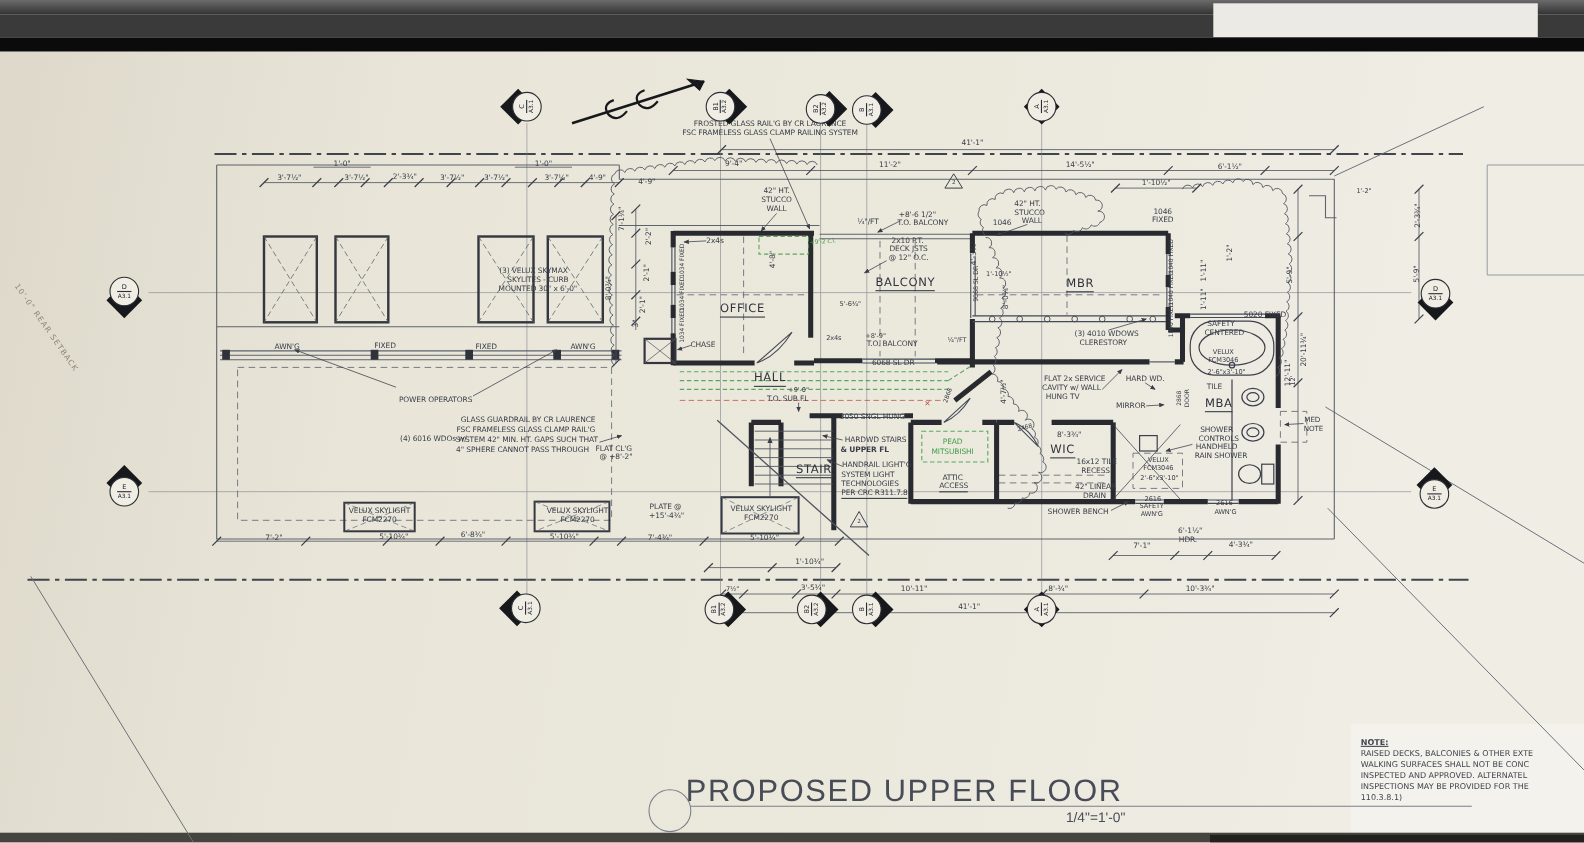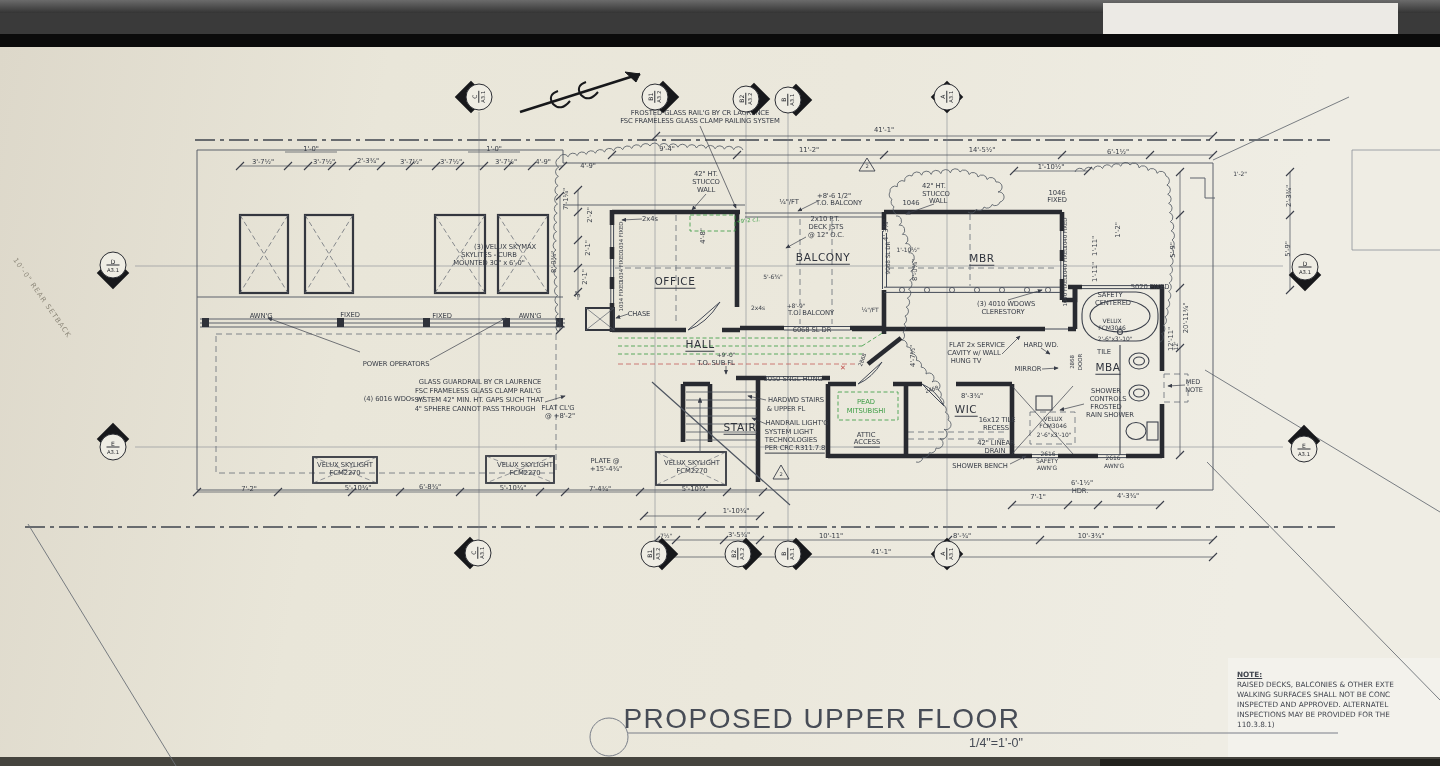--- a/index.html
+++ b/index.html
@@ -380,21 +380,21 @@
       <span class="lbl" style="left: 934px; top: 186px; transform: translate(-50%, -50%);">42" HT.</span>
       <span class="lbl" style="left: 936px; top: 194px; transform: translate(-50%, -50%);">STUCCO</span>
       <span class="lbl" style="left: 938px; top: 201px; transform: translate(-50%, -50%);">WALL</span>
       <span class="lbl" style="left: 911px; top: 203px; transform: translate(-50%, -50%);">1046</span>
       <span class="lbl" style="left: 867px; top: 167px; font-size: 5.2px; transform: translate(-50%, -50%);">2</span>
       <span class="lbl" style="left: 781px; top: 475px; font-size: 5.2px; transform: translate(-50%, -50%);">2</span>
       <span class="lbl" style="left: 1057px; top: 193px; transform: translate(-50%, -50%);">1046</span>
       <span class="lbl" style="left: 1057px; top: 200px; transform: translate(-50%, -50%);">FIXED</span>
       <span class="lbl" style="left: 1289px; top: 196px; transform: translate(-50%, -50%) rotate(-90deg);">2'-3¾"</span>
       <span class="lbl" style="left: 1288px; top: 249px; transform: translate(-50%, -50%) rotate(-90deg);">5'-9"</span>
-      <span class="lbl" style="left: 489px; top: 247px; transform: translate(-50%, -50%); padding-left: 32px;">(3) VELUX SKYMAX</span>
+      <span class="lbl" style="left: 469px; top: 247px; transform: translate(-50%, -50%); padding-left: 32px;">(3) VELUX SKYMAX</span>
       <span class="lbl" style="left: 489px; top: 255px; transform: translate(-50%, -50%);">SKYLITES - CURB</span>
       <span class="lbl" style="left: 489px; top: 263px; transform: translate(-50%, -50%);">MOUNTED 30" x 6'-0"</span>
       <span class="lbl" style="left: 566px; top: 199px; transform: translate(-50%, -50%) rotate(-90deg);">7'-1¼"</span>
       <span class="lbl" style="left: 590px; top: 215px; transform: translate(-50%, -50%) rotate(-90deg);">2'-2"</span>
       <span class="lbl" style="left: 588px; top: 248px; transform: translate(-50%, -50%) rotate(-90deg);">2'-1"</span>
       <span class="lbl" style="left: 585px; top: 277px; transform: translate(-50%, -50%) rotate(-90deg);">2'-1"</span>
       <span class="lbl" style="left: 578px; top: 294px; transform: translate(-50%, -50%) rotate(-90deg);">3"</span>
       <span class="lbl" style="left: 554px; top: 262px; transform: translate(-50%, -50%) rotate(-90deg);">8'-0¾"</span>
       <span class="lbl" style="left: 650px; top: 219px; transform: translate(-50%, -50%);">2x4s</span>
       <span class="lbl" style="left: 622px; top: 237px; font-size: 5.5px; transform: translate(-50%, -50%) rotate(-90deg);">1034 FIXED</span>
@@ -436,21 +436,21 @@
       <span class="lbl" style="left: 1193px; top: 382px; font-size: 6.5px; transform: translate(-50%, -50%);">MED</span>
       <span class="lbl" style="left: 1194px; top: 390px; font-size: 6.5px; transform: translate(-50%, -50%);">NOTE</span>
       <span class="lbl room u" style="left: 966px; top: 410px; transform: translate(-50%, -50%);">WIC</span>
       <span class="lbl" style="left: 972px; top: 396px; transform: translate(-50%, -50%);">8'-3¾"</span>
       <span class="lbl" style="left: 997px; top: 420px; transform: translate(-50%, -50%);">16x12 TILE</span>
       <span class="lbl" style="left: 996px; top: 428px; transform: translate(-50%, -50%);">RECESS</span>
       <span class="lbl" style="left: 996px; top: 443px; transform: translate(-50%, -50%);">42" LINEAR</span>
       <span class="lbl" style="left: 995px; top: 451px; transform: translate(-50%, -50%);">DRAIN</span>
       <span class="lbl" style="left: 1106px; top: 391px; transform: translate(-50%, -50%);">SHOWER</span>
       <span class="lbl" style="left: 1108px; top: 399px; transform: translate(-50%, -50%);">CONTROLS</span>
-      <span class="lbl" style="left: 1106px; top: 407px; transform: translate(-50%, -50%);">FROSTED</span>
+      <span class="lbl" style="left: 1106px; top: 407px; transform: translate(-50%, -50%);">HANDHELD</span>
       <span class="lbl" style="left: 1110px; top: 415px; transform: translate(-50%, -50%);">RAIN SHOWER</span>
       <span class="lbl" style="left: 1053px; top: 419px; font-size: 6px; transform: translate(-50%, -50%);">VELUX</span>
       <span class="lbl" style="left: 1053px; top: 426px; font-size: 6px; transform: translate(-50%, -50%);">FCM3046</span>
       <span class="lbl" style="left: 1054px; top: 435px; font-size: 6px; transform: translate(-50%, -50%);">2'-6"x3'-10"</span>
       <span class="lbl" style="left: 980px; top: 466px; transform: translate(-50%, -50%);">SHOWER BENCH</span>
       <span class="lbl" style="left: 1048px; top: 454px; font-size: 6px; transform: translate(-50%, -50%);">2616</span>
       <span class="lbl" style="left: 1047px; top: 461px; font-size: 6px; transform: translate(-50%, -50%);">SAFETY</span>
       <span class="lbl" style="left: 1047px; top: 468px; font-size: 6px; transform: translate(-50%, -50%);">AWN'G</span>
       <span class="lbl" style="left: 1113px; top: 458px; font-size: 6px; transform: translate(-50%, -50%);">2616</span>
       <span class="lbl" style="left: 1114px; top: 466px; font-size: 6px; transform: translate(-50%, -50%);">AWN'G</span>
@@ -468,21 +468,21 @@
       <span class="lbl" style="left: 812px; top: 330px; transform: translate(-50%, -50%);">6068 SL DR</span>
       <span class="lbl" style="left: 758px; top: 308px; font-size: 6px; transform: translate(-50%, -50%);">2x4s</span>
       <span class="lbl" style="left: 793px; top: 379px; transform: translate(-50%, -50%);">3050 SNGL HUNG</span>
       <span class="lbl" style="left: 863px; top: 360px; font-size: 5.5px; transform: translate(-50%, -50%) rotate(-70deg);">2868</span>
       <span class="lbl" style="left: 932px; top: 390px; font-size: 5.5px; transform: translate(-50%, -50%) rotate(-15deg);">2468</span>
       <span class="lbl" style="left: 870px; top: 310px; font-size: 6px; transform: translate(-50%, -50%);">¼"/FT</span>
       <span class="lbl" style="left: 913px; top: 356px; transform: translate(-50%, -50%) rotate(-90deg);">4'-7½"</span>
       <span class="lbl" style="left: 886px; top: 230px; transform: translate(-50%, -50%) rotate(-90deg);">4'-3¾"</span>
       <span class="lbl room u" style="left: 740px; top: 428px; transform: translate(-50%, -50%);">STAIR</span>
       <span class="lbl" style="left: 796px; top: 400px; transform: translate(-50%, -50%);">HARDWD STAIRS</span>
-      <span class="lbl" style="left: 786px; top: 409px; transform: translate(-50%, -50%);">&amp; UPPER FL</span>
+      <span class="lbl" style="left: 786px; top: 409px; transform: translate(-50%, -50%); font-weight: bold;">&amp; UPPER FL</span>
       <span class="lbl" style="left: 797px; top: 423px; transform: translate(-50%, -50%);">HANDRAIL LIGHT'G</span>
       <span class="lbl" style="left: 789px; top: 432px; transform: translate(-50%, -50%);">SYSTEM LIGHT</span>
       <span class="lbl" style="left: 791px; top: 440px; transform: translate(-50%, -50%);">TECHNOLOGIES</span>
       <span class="lbl u" style="left: 795px; top: 449px; transform: translate(-50%, -50%);">PER CRC R311.7.8</span>
       <span class="lbl g" style="left: 866px; top: 402px; transform: translate(-50%, -50%);">PEAD</span>
       <span class="lbl g" style="left: 866px; top: 411px; transform: translate(-50%, -50%);">MITSUBISHI</span>
       <span class="lbl" style="left: 866px; top: 435px; transform: translate(-50%, -50%);">ATTIC</span>
       <span class="lbl u" style="left: 867px; top: 443px; transform: translate(-50%, -50%);">ACCESS</span>
       <span class="lbl rd" style="left: 843px; top: 368px; font-size: 7px; transform: translate(-50%, -50%);">✕</span>
       <span class="lbl g" style="left: 748px; top: 221px; font-size: 5.5px; transform: translate(-50%, -50%) rotate(-5deg);">+9'-2 c.l.</span>

